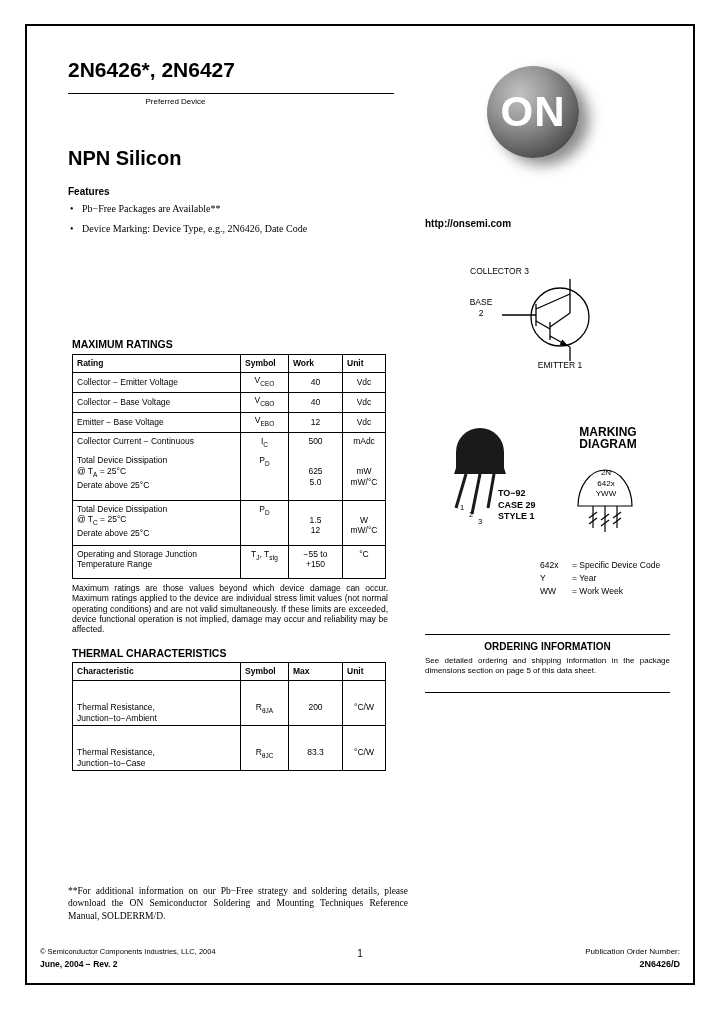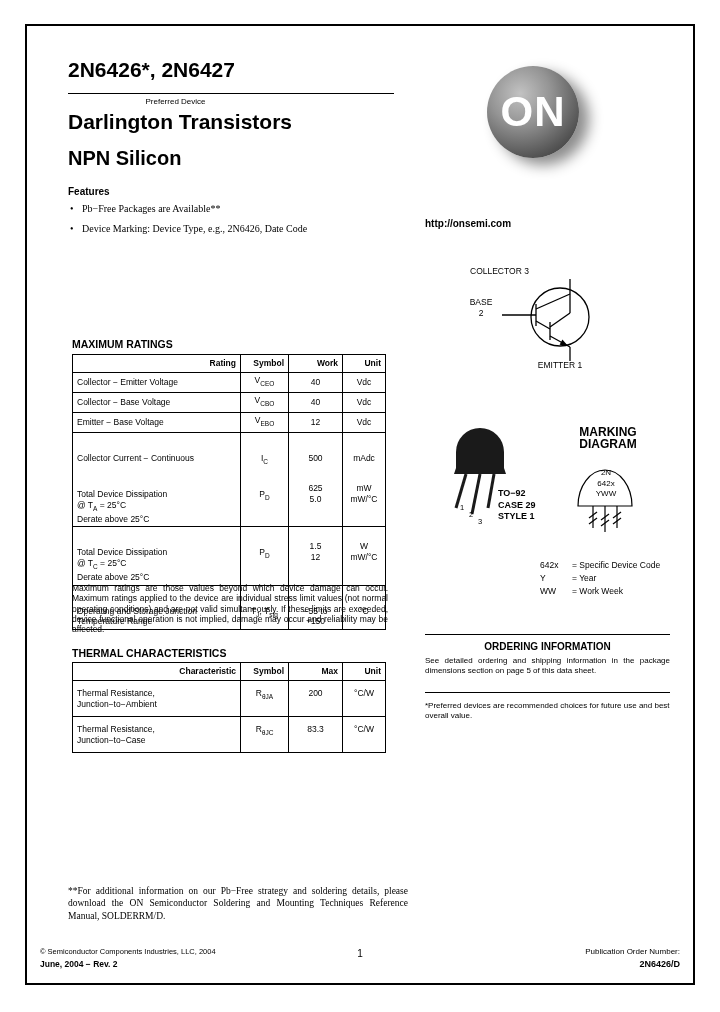--- a/index.html
+++ b/index.html
@@ -35,33 +35,33 @@
   #base-label{left:464px;top:297px;width:34px;text-align:center;font-size:8.5px;line-height:11px}
   #emitter-label{left:470px;top:360px;width:180px;text-align:center;font-size:8.5px}
 
   
   #max-title{left:72px;top:338px;font-size:10.5px;font-weight:bold}
   #max-table{left:72px;top:354px}
   #thermal-title{left:72px;top:647px;font-size:10.5px;font-weight:bold}
   #thermal-table{left:72px;top:662px}
   .dtable{border-collapse:collapse;background:#fff}
   .dtable th,.dtable td{border:1px solid #000;font-size:8.5px;line-height:10.5px;padding:2px 4px;vertical-align:middle}
-  .dtable th{text-align:right;font-weight:bold;height:18px}
+  .dtable th{text-align:left;font-weight:bold;height:18px}
   .dtable td.c{text-align:center}
   .dtable sub{font-size:6.5px}
   tr.nb td{border-bottom:none}
   tr.nt td{border-top:none}
-  td.vtop{vertical-align:top;padding-top:20px}
+  td.vtop{vertical-align:top;padding-top:3px}
   td.off1{padding-top:14px}
   tr.r-s td{height:20px}
   tr.r-ic td{height:15px}
   tr.r-pd td{height:48px}
   tr.r-pd2 td{height:45px}
   tr.r-tmp td{height:33px}
-  tr.r-th td{height:36px;vertical-align:top;padding-top:7px}
+  tr.r-th td{height:36px;vertical-align:top;padding-top:21px}
   #max-note{left:72px;top:583px;width:316px;font-size:8.5px;line-height:1.22;text-align:justify}
 
   
   #to92-svg{left:448px;top:420px}
   .pin-label{font-size:7.5px}
   #pin1{left:460px;top:503px}
   #pin2{left:469px;top:510px}
   #pin3{left:478px;top:517px}
   #to92-text{left:498px;top:488px;font-size:9px;font-weight:bold;line-height:11.5px}
   #marking-title{left:556px;top:426px;width:104px;text-align:center;font-size:12px;font-weight:bold;line-height:12px}
@@ -87,21 +87,20 @@
 </style>
 </head>
 <body>
 
 <div id="page">
   <div id="frame" class="abs"></div>
 
   <div id="part-numbers" class="abs">2N6426*, 2N6427</div>
   <div id="title-rule" class="abs"></div>
   <div id="preferred-device" class="abs">Preferred Device</div>
-  <div id="doc-title" class="abs">Darlington Transistors</div>
   <div id="subtitle" class="abs">NPN Silicon</div>
   <div id="features-title" class="abs">Features</div>
   <div id="features" class="abs">
     <div class="feature"><span class="bullet">•</span><span>Pb−Free Packages are Available**</span></div>
     <div class="feature"><span class="bullet">•</span><span>Device Marking: Device Type, e.g., 2N6426, Date Code</span></div>
   </div>
 
   <div id="logo-sphere" class="abs">
     <span id="logo-on">ON</span>
   </div>
@@ -293,21 +292,20 @@
   <div id="marking-legend" class="abs">
     <div><span class="legend-key">642x</span><span>= Specific Device Code</span></div>
     <div><span class="legend-key">Y</span><span>= Year</span></div>
     <div><span class="legend-key">WW</span><span>= Work Week</span></div>
   </div>
 
   <div id="ordering-rule-top" class="abs"></div>
   <div id="ordering-title" class="abs">ORDERING INFORMATION</div>
   <div id="ordering-text" class="abs">See detailed ordering and shipping information in the package dimensions section on page 5 of this data sheet.</div>
   <div id="ordering-rule-bottom" class="abs"></div>
-  <div id="preferred-note" class="abs">*Preferred devices are recommended choices for future use and best overall value.</div>
 
   <div id="footnote" class="abs">**For additional information on our Pb−Free strategy and soldering details, please download the ON Semiconductor Soldering and Mounting Techniques Reference Manual, SOLDERRM/D.</div>
 
   <div id="footer-copyright" class="abs">© Semiconductor Components Industries, LLC, 2004</div>
   <div id="footer-revision" class="abs">June, 2004 − Rev. 2</div>
   <div id="footer-page" class="abs">1</div>
   <div id="footer-publabel" class="abs">Publication Order Number:</div>
   <div id="footer-pubnum" class="abs">2N6426/D</div>
 </div>
 

